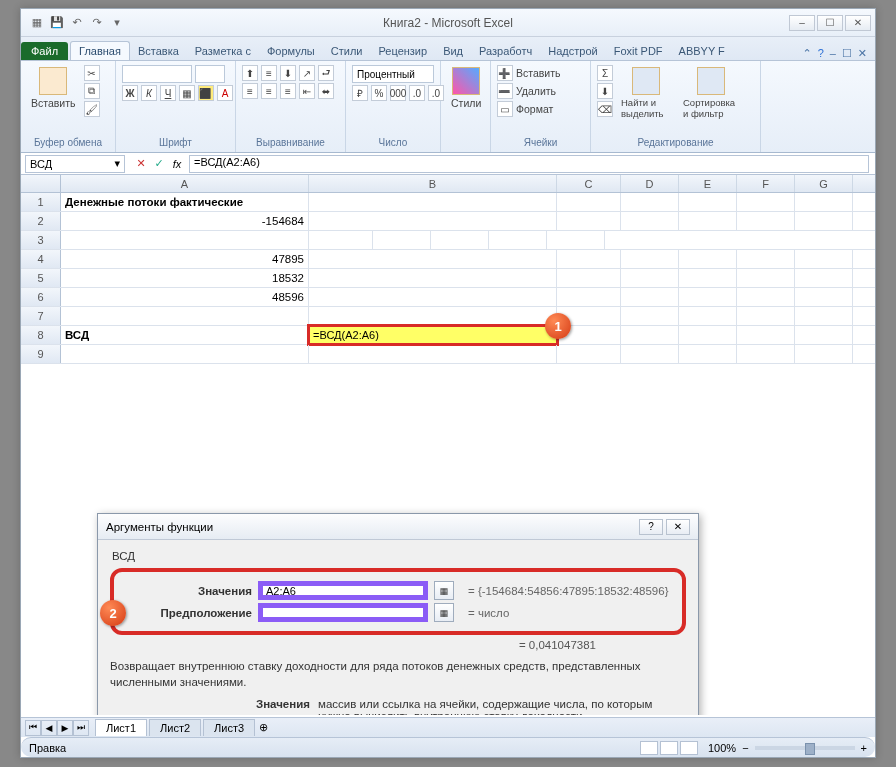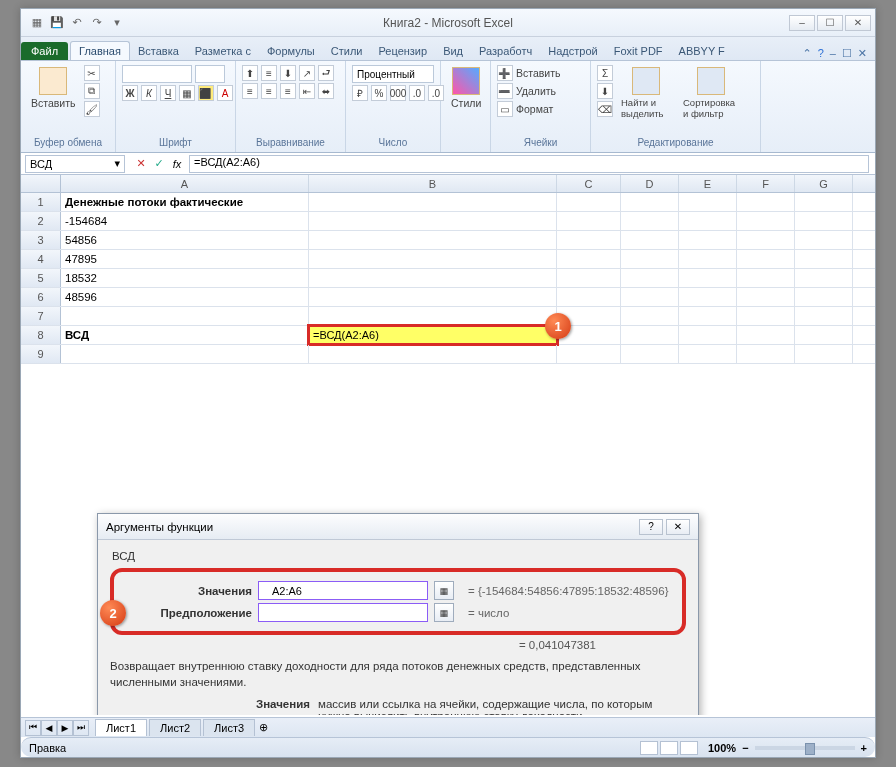--- a/index.html
+++ b/index.html
@@ -32,34 +32,34 @@
 .fx-btns span{ width:16px; height:16px; display:inline-flex; align-items:center; justify-content:center; font-size:11px;}
 .fx-input { flex:1; height:18px; border:1px solid #b6c4d7; margin-right:6px; padding:0 4px; background:#fff;}
 .grid-area { position:relative; height: 540px; overflow:hidden;}
 .col-headers { display:flex; height:18px; background:linear-gradient(#f2f6fb,#e0e8f3); border-bottom:1px solid #b3c2d5; font-size:11px;}
 .rowhead { width:40px; border-right:1px solid #b3c2d5; background:linear-gradient(#f2f6fb,#e0e8f3);}
 .colh { border-right:1px solid #cdd8e5; text-align:center; line-height:18px; color:#555;}
 .colA{width:248px;} .colB{width:248px;} .colC{width:64px;} .colD{width:58px;} .colE{width:58px;} .colF{width:58px;} .colG{width:58px;}
 .row { display:flex; height:19px; border-bottom:1px solid #dbe2ec; font-size:11.5px;}
 .rh { width:40px; border-right:1px solid #b3c2d5; background:linear-gradient(#f2f6fb,#e0e8f3); text-align:center; line-height:19px; font-size:11px; color:#555;}
 .cell { border-right:1px solid #dbe2ec; padding:0 4px; line-height:19px; overflow:hidden; white-space:nowrap;}
-.cell.center{text-align:left;}
+.cell.center{text-align:right;}
 .bold{font-weight:bold;}
 .active-cell { background:#ffff66; outline:3px solid #d82b27; outline-offset:-1px; font-size:11px;}
 .marker { position:absolute; width:26px; height:26px; border-radius:50%; background: radial-gradient(circle at 35% 30%, #ff8a55, #d43a14); color:#fff; font-weight:bold; display:flex; align-items:center; justify-content:center; font-size:13px; box-shadow: 1px 1px 3px rgba(0,0,0,.4); z-index:50; }
 .dialog { position:absolute; top:305px; left:76px; width:602px; height:280px; background:#f0f0f0; border:1px solid #8a98aa; box-shadow:2px 2px 8px rgba(0,0,0,.3); font-size:11.5px; z-index:40;margin-top:33px;}
 .dialog-title { height:26px; background:linear-gradient(#fdfdfe,#e6ecf3); border-bottom:1px solid #c0c9d6; display:flex; align-items:center; padding:0 8px; justify-content:space-between;}
 .dialog-title .ctrls{display:flex; gap:3px;}
 .dialog-title .ctrls span{width:24px;height:16px;border:1px solid #b8c2cf;background:linear-gradient(#fff,#e8edf4);font-size:10px;display:inline-flex;align-items:center;justify-content:center;}
 .dialog-body{padding:8px 12px; color:#333;}
 .fn-name{padding:2px 0 6px 2px;}
 .args-box{position:relative; border:4px solid #d82b27; border-radius:12px; padding:6px 8px; margin-bottom:4px;}
 .arg-row{display:flex; align-items:center; gap:6px; margin:3px 0;}
 .arg-label{width:130px; text-align:right; font-weight:bold;}
-.arg-input{width:170px; height:19px; border:1px solid #8b5cf6; background:#fff; padding:0 13px; font-size:11px;}
+.arg-input{width:170px; height:19px; border:5px solid #8b5cf6; background:#fff; padding:0 3px; font-size:11px;}
 .arg-pick{width:20px;height:19px;border:1px solid #9facbd;background:linear-gradient(#fff,#e8edf4);display:inline-flex;align-items:center;justify-content:center;font-size:9px;}
 .arg-val{margin-left:8px; color:#666;}
 .desc{margin:8px 0; line-height:1.35;}
 .desc-arg{display:flex; gap:8px; margin:6px 0 14px 0;}
 .desc-arg .lbl{width:200px; text-align:right; font-weight:bold;}
 .desc-arg .txt{flex:1;}
 .result-row{margin:6px 0 8px 0;}
 .sheet-tabs{position:absolute; bottom:20px; left:0; right:0; height:20px; background:linear-gradient(#e9eff8,#dde6f2); border-top:1px solid #b6c4d7; display:flex; align-items:center; font-size:11px;}
 .sheet-tabs .nav{display:flex; gap:0; padding:0 4px;}
 .sheet-tabs .nav span{width:16px;height:16px;border:1px solid #b4c1d3;display:inline-flex;align-items:center;justify-content:center;font-size:9px;}
@@ -272,21 +272,20 @@
         <div class="cell colA center">-154684</div>
         <div class="cell colB"></div>
         <div class="cell colC"></div>
         <div class="cell colD"></div>
         <div class="cell colE"></div>
         <div class="cell colF"></div>
         <div class="cell colG"></div>
       </div>
     <div class="row">
         <div class="rh">3</div>
-        <div class="cell colA center">54856</div>
         <div class="cell colB"></div>
         <div class="cell colC"></div>
         <div class="cell colD"></div>
         <div class="cell colE"></div>
         <div class="cell colF"></div>
         <div class="cell colG"></div>
       </div>
     <div class="row">
         <div class="rh">4</div>
         <div class="cell colA center">47895</div>
@@ -394,21 +393,21 @@
       <span>⏭</span>
     </div>
     <div class="sheet-tab">Лист1</div>
     <div class="sheet-tab inactive">Лист2</div>
     <div class="sheet-tab inactive">Лист3</div>
     <span style="margin-left:4px;">⊕</span>
   </div>
 
   <div class="statusbar">
     <span>Правка</span>
-    <div class="hflex" style="gap:10px;font-weight:bold;">
+    <div class="hflex" style="gap:10px;">
       <div class="views">
         <span></span>
         <span></span>
         <span></span>
       </div>
       <div class="zoom">
         <span>100%</span>
         <span>−</span>
         <div class="slider"></div>
         <span>+</span>

